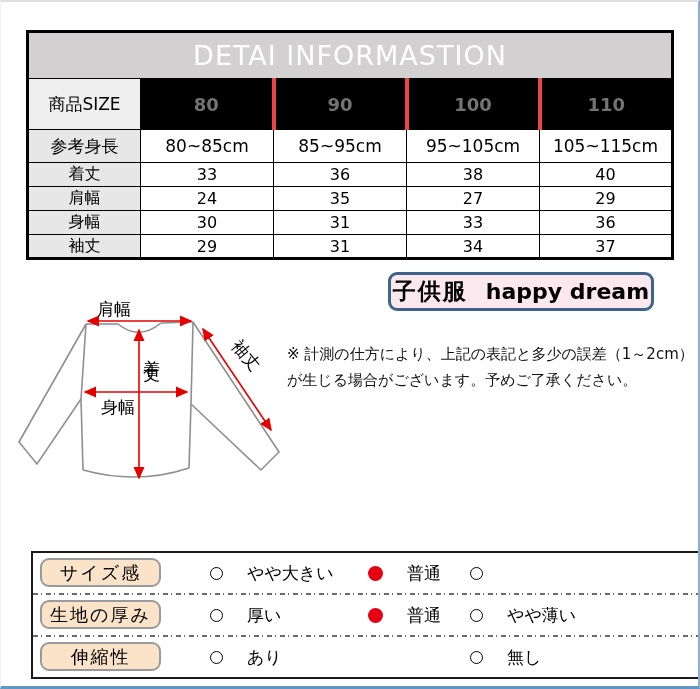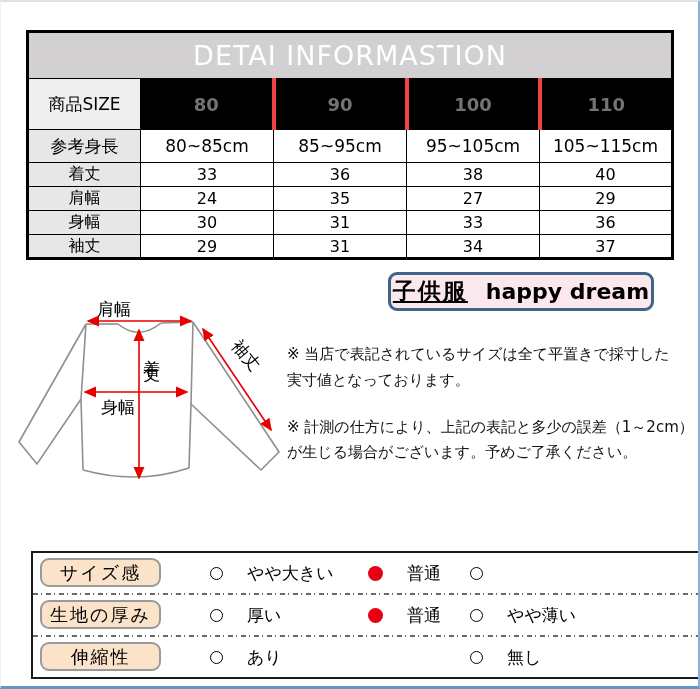--- a/index.html
+++ b/index.html
@@ -31,21 +31,21 @@
   .diag-label { position:absolute; font-size:17px; color:#000; white-space:nowrap; }
   .lbl-shoulder { left:96px; top:296px; }
   .lbl-length { left:140px; top:344px; writing-mode:vertical-rl; letter-spacing:6px; }
   .lbl-body { left:100px; top:394px; }
   .lbl-sleeve { left:228px; top:342px; transform:rotate(50deg); }
 
   
   .brand { position:absolute; left:387px; top:270px; width:266px; height:39px;
     background:#fbe7ee; border:3px solid #40638a; border-radius:9px;
     display:flex; align-items:center; justify-content:center; gap:18px; font-weight:bold; }
-  .brand-jp { font-size:23px; letter-spacing:2px;text-decoration:underline; }
+  .brand-jp { font-size:23px; letter-spacing:2px; }
   .brand-en { font-size:22px; }
 
   
   .notes { position:absolute; left:286px; top:340px; width:410px;
     font-size:15px; line-height:1.72; color:#111; }
   .note { margin-bottom:21px; }
 
   
   .spec { position:absolute; left:30px; top:549px; width:687px;
     border:2px solid #1a1a1a; background:#fff; }
@@ -156,24 +156,20 @@
   <div class="diag-label lbl-body">身幅</div>
   <div class="diag-label lbl-sleeve">袖丈</div>
 
   <div class="brand">
     <span class="brand-jp">子供服</span>
     <span class="brand-en">happy dream</span>
   </div>
 
   <div class="notes">
     <div class="note">
-      <div>※ 当店で表記されているサイズは全て平置きで採寸した</div>
-      <div>実寸値となっております。</div>
-    </div>
-    <div class="note">
       <div>※ 計測の仕方により、上記の表記と多少の誤差（1～2cm）</div>
       <div>が生じる場合がございます。予めご了承ください。</div>
     </div>
   </div>
 
   <div class="spec">
     <div class="spec-row">
       <div class="spec-label">サイズ感</div>
       <div class="opt opt1">
         <span class="radio"></span>

